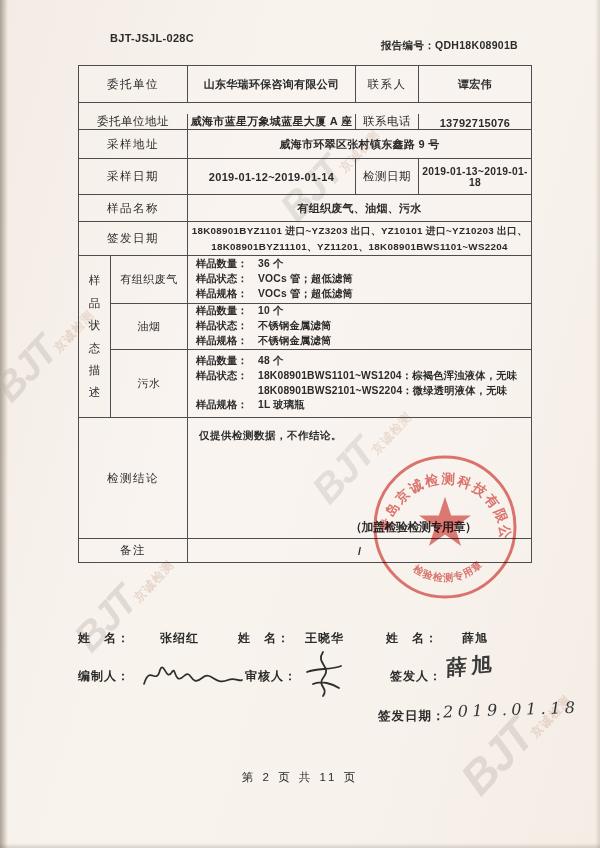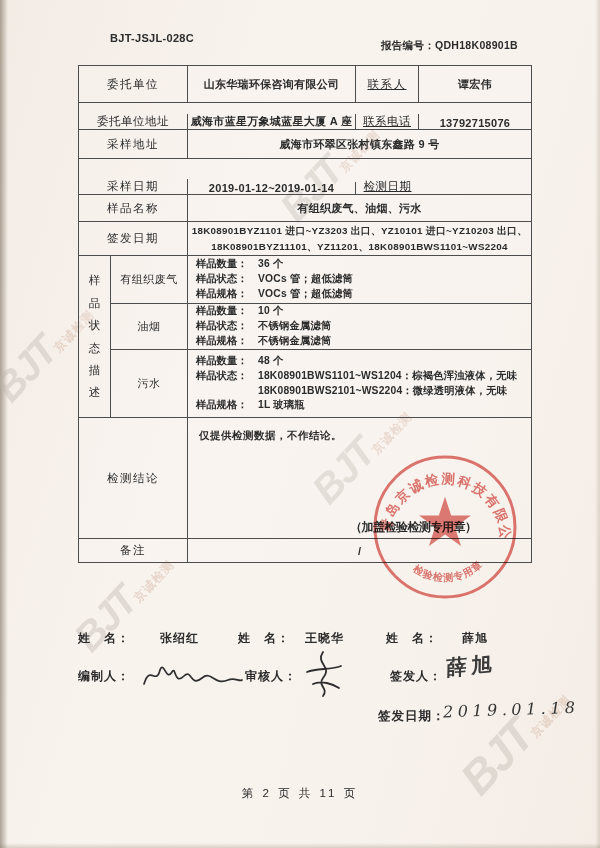--- a/index.html
+++ b/index.html
@@ -21,21 +21,21 @@
 
   .form-code{position:absolute;left:110px;top:32px;font-size:11px;font-weight:bold;letter-spacing:.3px;}
   .report-no{position:absolute;left:381px;top:39px;font-size:10.5px;font-weight:bold;letter-spacing:.3px;}
 
   
   .rtable{position:absolute;left:78px;top:65px;width:452px;border:1px solid #4d4d4d;box-sizing:content-box;background:rgba(255,255,255,.12);}
   .trow{display:flex;border-bottom:1px solid #4d4d4d;}
   .trow:last-child{border-bottom:none;}
   .c{border-right:1px solid #4d4d4d;box-sizing:border-box;display:flex;align-items:center;justify-content:center;text-align:center;}
   .c:last-child{border-right:none;}
-  .w1{width:109px;}.w2{width:168px;}.w3{width:63px;text-decoration:underline;}.w4{flex:1;}
+  .w1{width:109px;}.w2{width:168px;}.w3{width:63px;}.w4{flex:1;}
   .wsp{width:343px;flex:none;}
   .lab{font-size:11.5px;letter-spacing:1.5px;}
   .val{font-size:11px;font-weight:600;letter-spacing:.3px;}
   .col{flex-direction:column;justify-content:center;}
   .smalltxt{font-size:9.8px;line-height:1.55;}
 
   
   .sidecell{width:32px;border-right:1px solid #4d4d4d;box-sizing:border-box;display:flex;align-items:center;justify-content:center;}
   .sidetext{width:14px;font-size:11.5px;line-height:1.95;word-break:break-all;text-align:center;letter-spacing:0;}
   .stgroups{flex:1;display:flex;flex-direction:column;}
@@ -55,21 +55,21 @@
   
   .stamp{position:absolute;left:366px;top:450px;width:160px;height:160px;opacity:.88;mix-blend-mode:multiply;}
 
   
   .sg{position:absolute;font-size:12px;font-weight:600;letter-spacing:1px;white-space:nowrap;}
   .scrawl{position:absolute;}
   .hand-name{position:absolute;left:446px;top:652px;font-size:21px;font-weight:bold;color:#3a3a3a;
              transform:rotate(-5deg) skewX(-6deg);letter-spacing:4px;font-family:"DejaVu Serif",serif;}
   .hand-date{position:absolute;left:443px;top:700px;font-size:16px;font-style:italic;color:#333;
              letter-spacing:4.5px;transform:rotate(-2deg);font-family:"DejaVu Serif",serif;}
-  .footer{position:absolute;left:0;width:600px;top:786px;text-align:center;font-size:11.5px;letter-spacing:3px;}
+  .footer{position:absolute;left:0;width:600px;top:770px;text-align:center;font-size:11.5px;letter-spacing:3px;}
 </style>
 </head>
 <body>
 
 <div id="page">
   <div class="edge-left"></div>
   <div class="edge-right"></div>
   <div class="edge-bottom"></div>
 
   <div class="wm" style="left:268px;top:150px;"><span class="big">BJT</span><span class="small">京诚检测</span></div>
@@ -95,24 +95,25 @@
       <div class="c w2 val">威海市蓝星万象城蓝星大厦 A 座</div>
       <div class="c w3 lab" style="letter-spacing:.5px;">联系电话</div>
       <div class="c w4 val">13792715076</div>
     </div>
 
     <div class="trow" style="height:28px;">
       <div class="c w1 lab">采样地址</div>
       <div class="c wsp val">威海市环翠区张村镇东鑫路 9 号</div>
     </div>
 
-    <div class="trow" style="height:35px;align-items:flex-end;">
+    <div class="trow" style="height:35px;">
       <div class="c w1 lab">采样日期</div>
       <div class="c w2 val">2019-01-12~2019-01-14</div>
       <div class="c w3 lab" style="letter-spacing:.5px;">检测日期</div>
+      <div class="c w4 val" style="font-size:10.3px;">2019-01-13~2019-01-18</div>
     </div>
 
     <div class="trow" style="height:26px;">
       <div class="c w1 lab">样品名称</div>
       <div class="c wsp val">有组织废气、油烟、污水</div>
     </div>
 
     <div class="trow" style="height:33px;">
       <div class="c w1 lab">签发日期</div>
       <div class="c wsp val col smalltxt">

